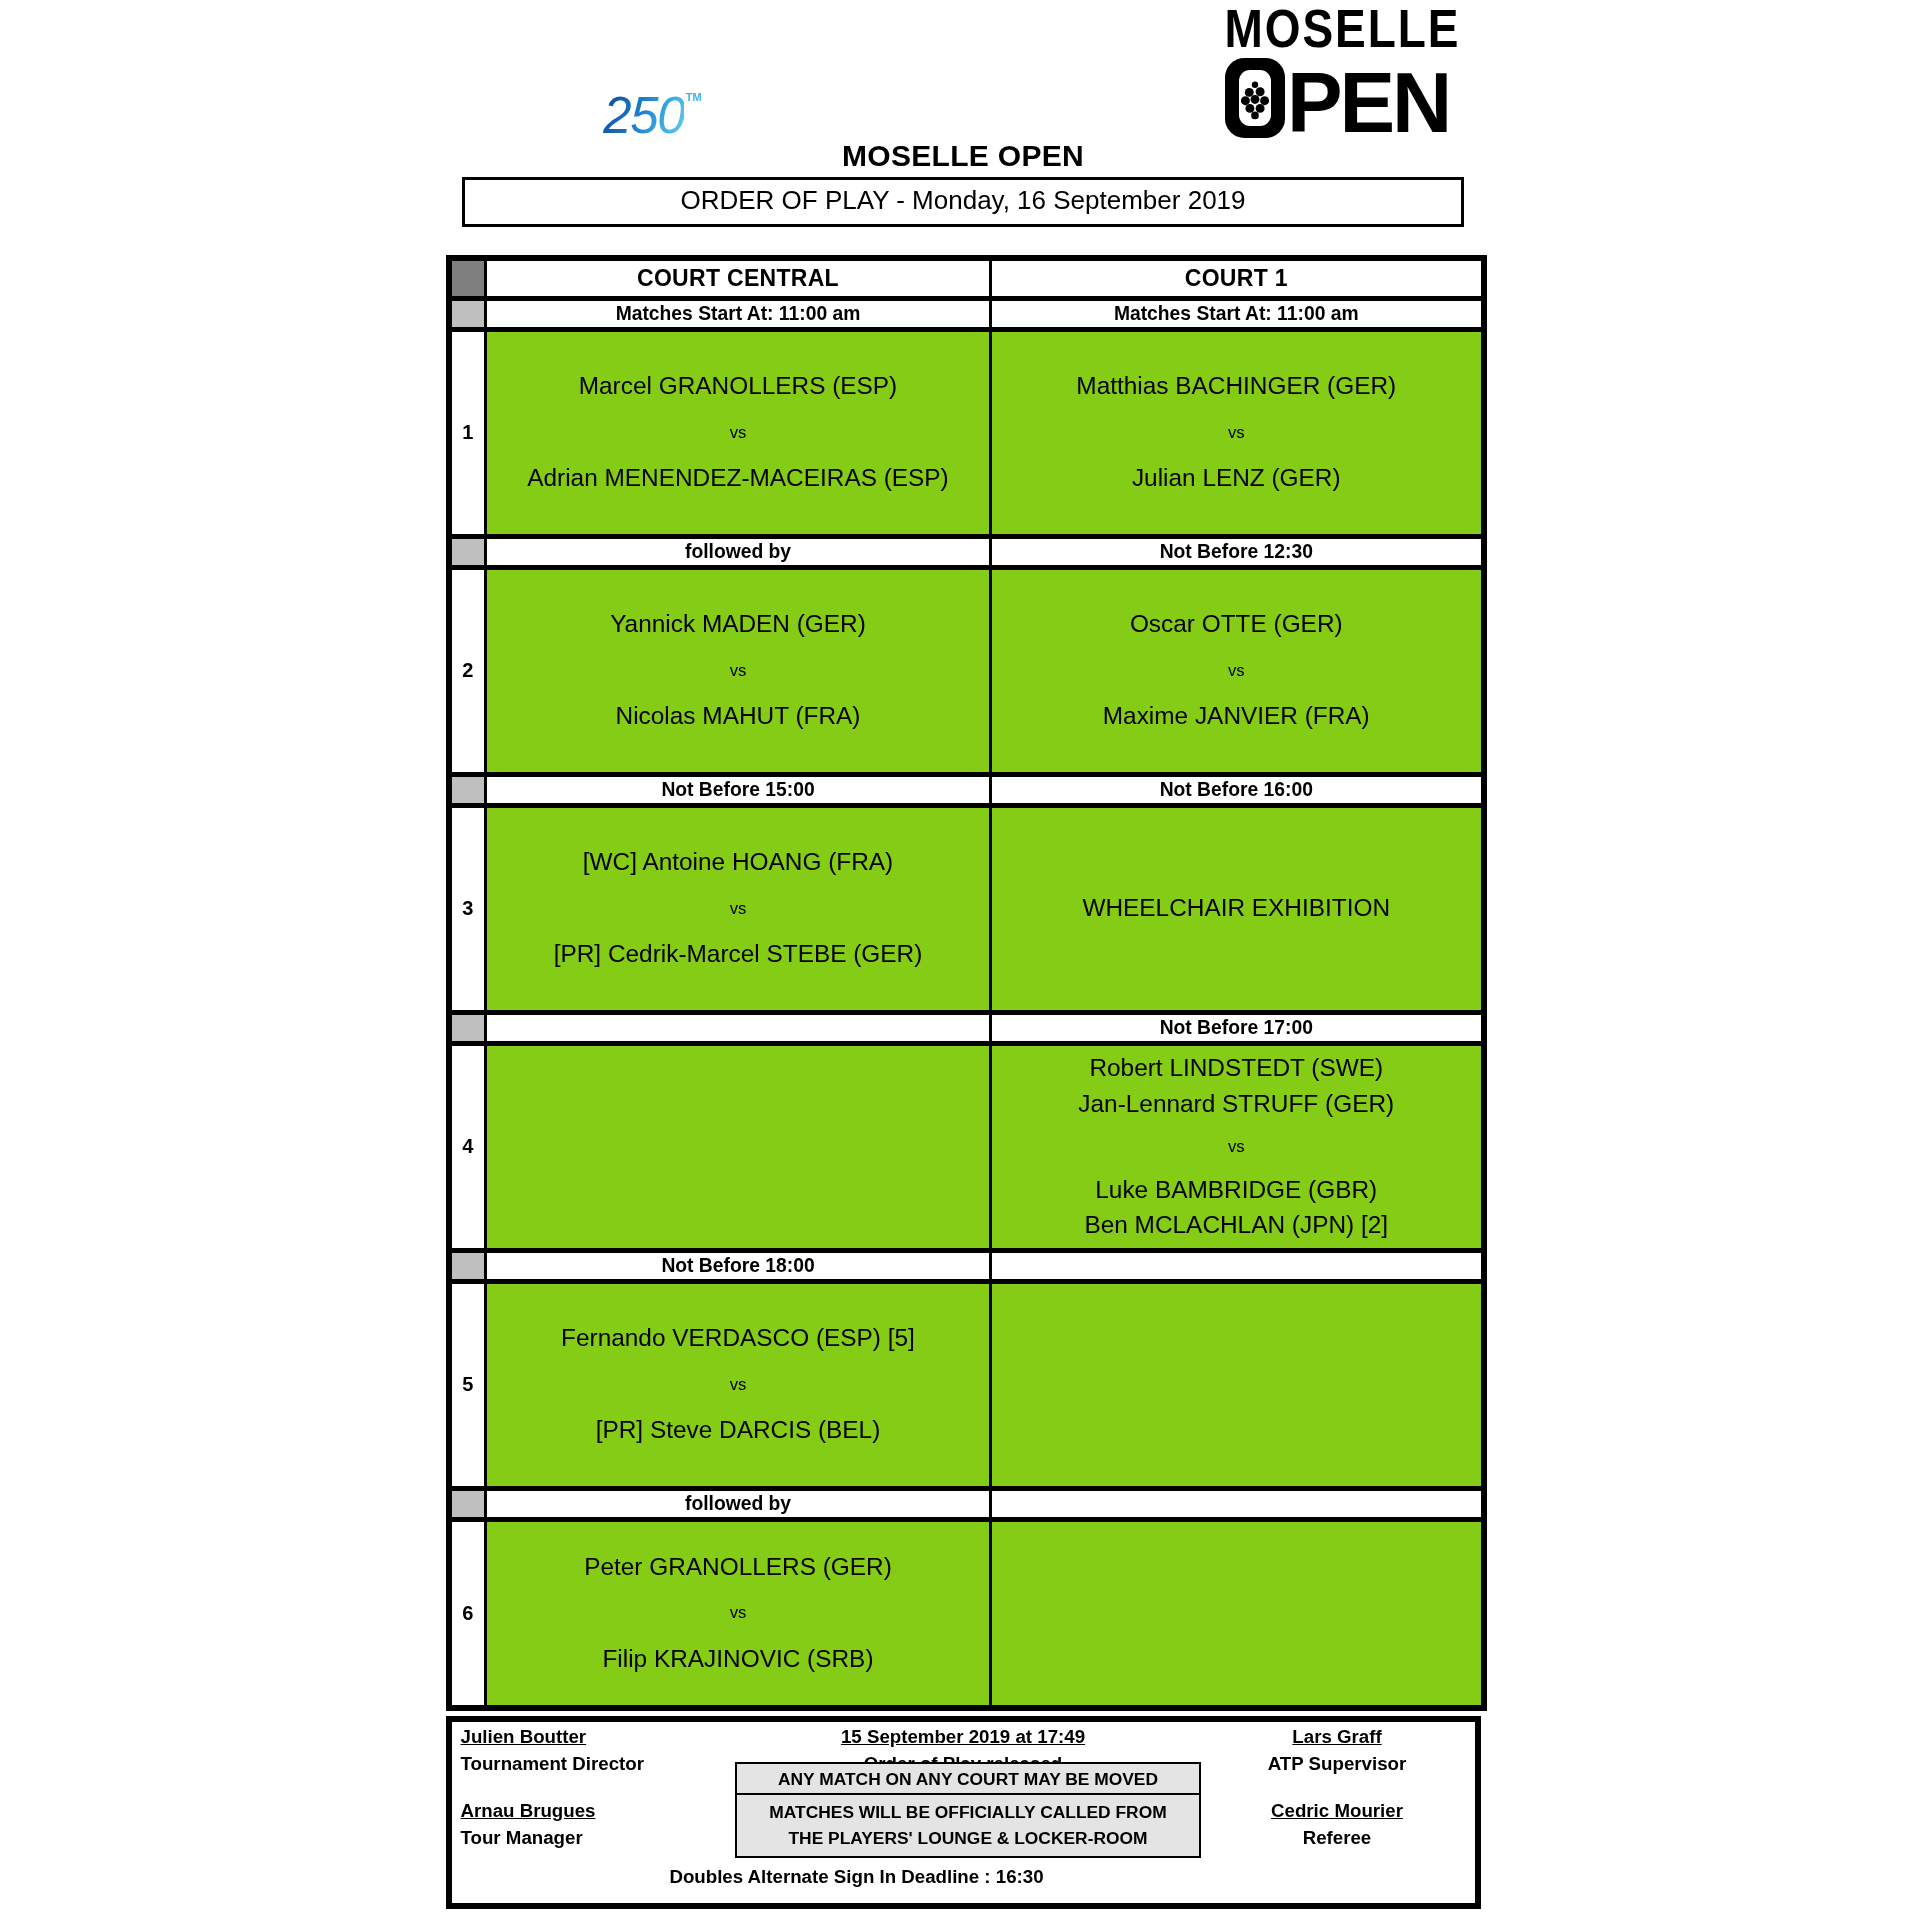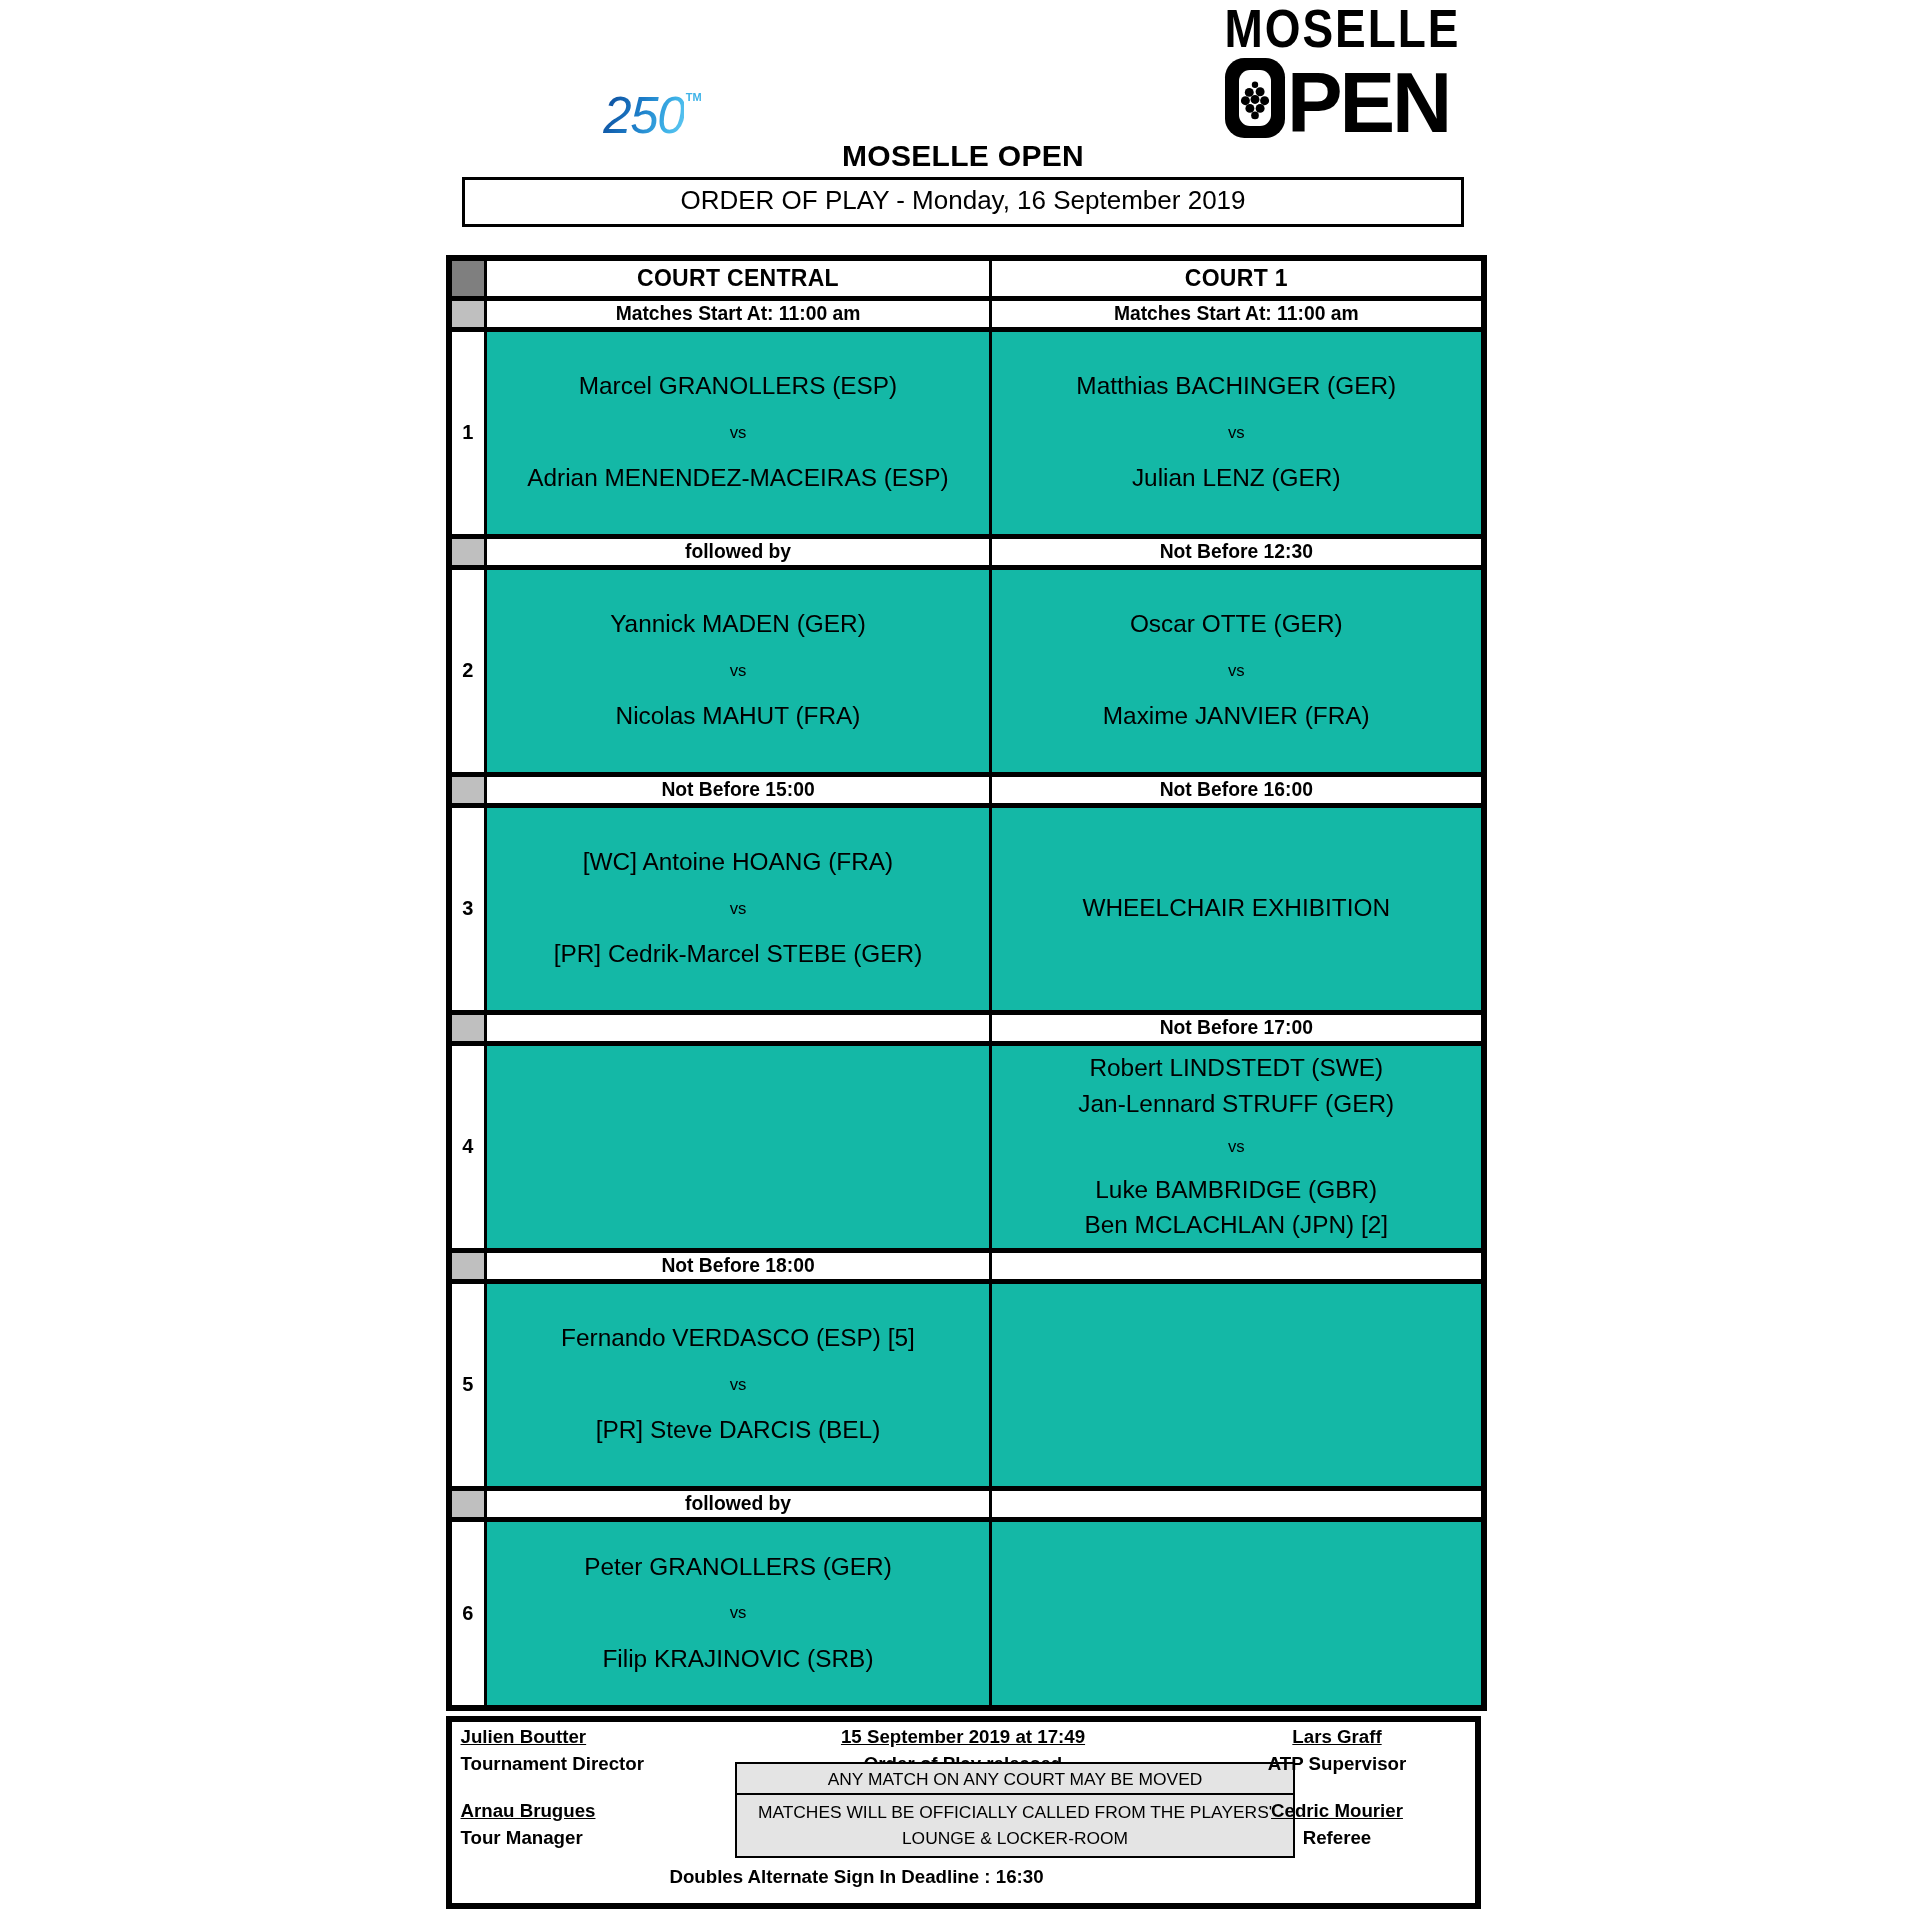--- a/index.html
+++ b/index.html
@@ -73,43 +73,43 @@
   tr.hdr-row  { height:40px; }
   tr.note-row { height:31px; }
   tr.match-row { height:207px; }
   tr.match-row.last { height:189px; }
 
   td.corner   { background:#7f7f7f; }
   td.sepnum   { background:#bfbfbf; }
   td.numcell  { text-align:center; font-weight:bold; font-size:20px; background:#fff; }
   td.court-h  { text-align:center; font-weight:bold; font-size:23px; letter-spacing:0.3px; }
   td.note     { text-align:center; font-weight:bold; font-size:19.3px; }
-  td.match-cell { vertical-align:middle; text-align:center; background:#14b8a6; }
+  td.match-cell { vertical-align:middle; text-align:center; background:#84cc16; }
 
   .stack { display:flex; flex-direction:column; align-items:center; justify-content:center; }
   .player { font-size:24.4px; line-height:1.25; }
   .vs { font-size:16.7px; margin:20.6px 0; }
   .stack.doubles .player { line-height:1.45; }
   .stack.doubles .vs { margin:15.4px 0; }
 
   
   .footer-box {
     position:relative; width:1035px; height:193px; margin:5.1px auto 0;
     border:6.4px solid #000; box-sizing:border-box; font-weight:bold;
   }
   .f-abs { position:absolute; font-size:18.7px; white-space:nowrap; }
   .f-underline { text-decoration:underline; }
   .col-left  { left:9px;  width:270px; text-align:left; }
   .col-right { right:9px; width:257px; text-align:center; }
   .col-center { left:50%; transform:translateX(-50%); text-align:center; }
 
   .f-notice {
-    position:absolute; left:50%; margin-left:-228px; width:560px;
+    position:absolute; left:50%; margin-left:-228px; width:466px;
     box-sizing:border-box; border:2.6px solid #000; background:#e4e4e4;
-    text-align:center; font-size:17.4px; font-weight:normal;
+    text-align:center; font-size:17.4px; font-weight:bold;
   }
   .f-notice.one { top:40px; padding:4.5px 2.6px; }
   .f-notice.two { top:71px; padding:5.1px 15.4px; line-height:1.45; white-space:normal; }
   .f-deadline { position:absolute; left:405px; transform:translateX(-50%); top:144px; font-size:18.7px; white-space:nowrap;text-align:center; }
 </style>
 </head>
 <body>
 
 <div class="page">
   <div class="content">

